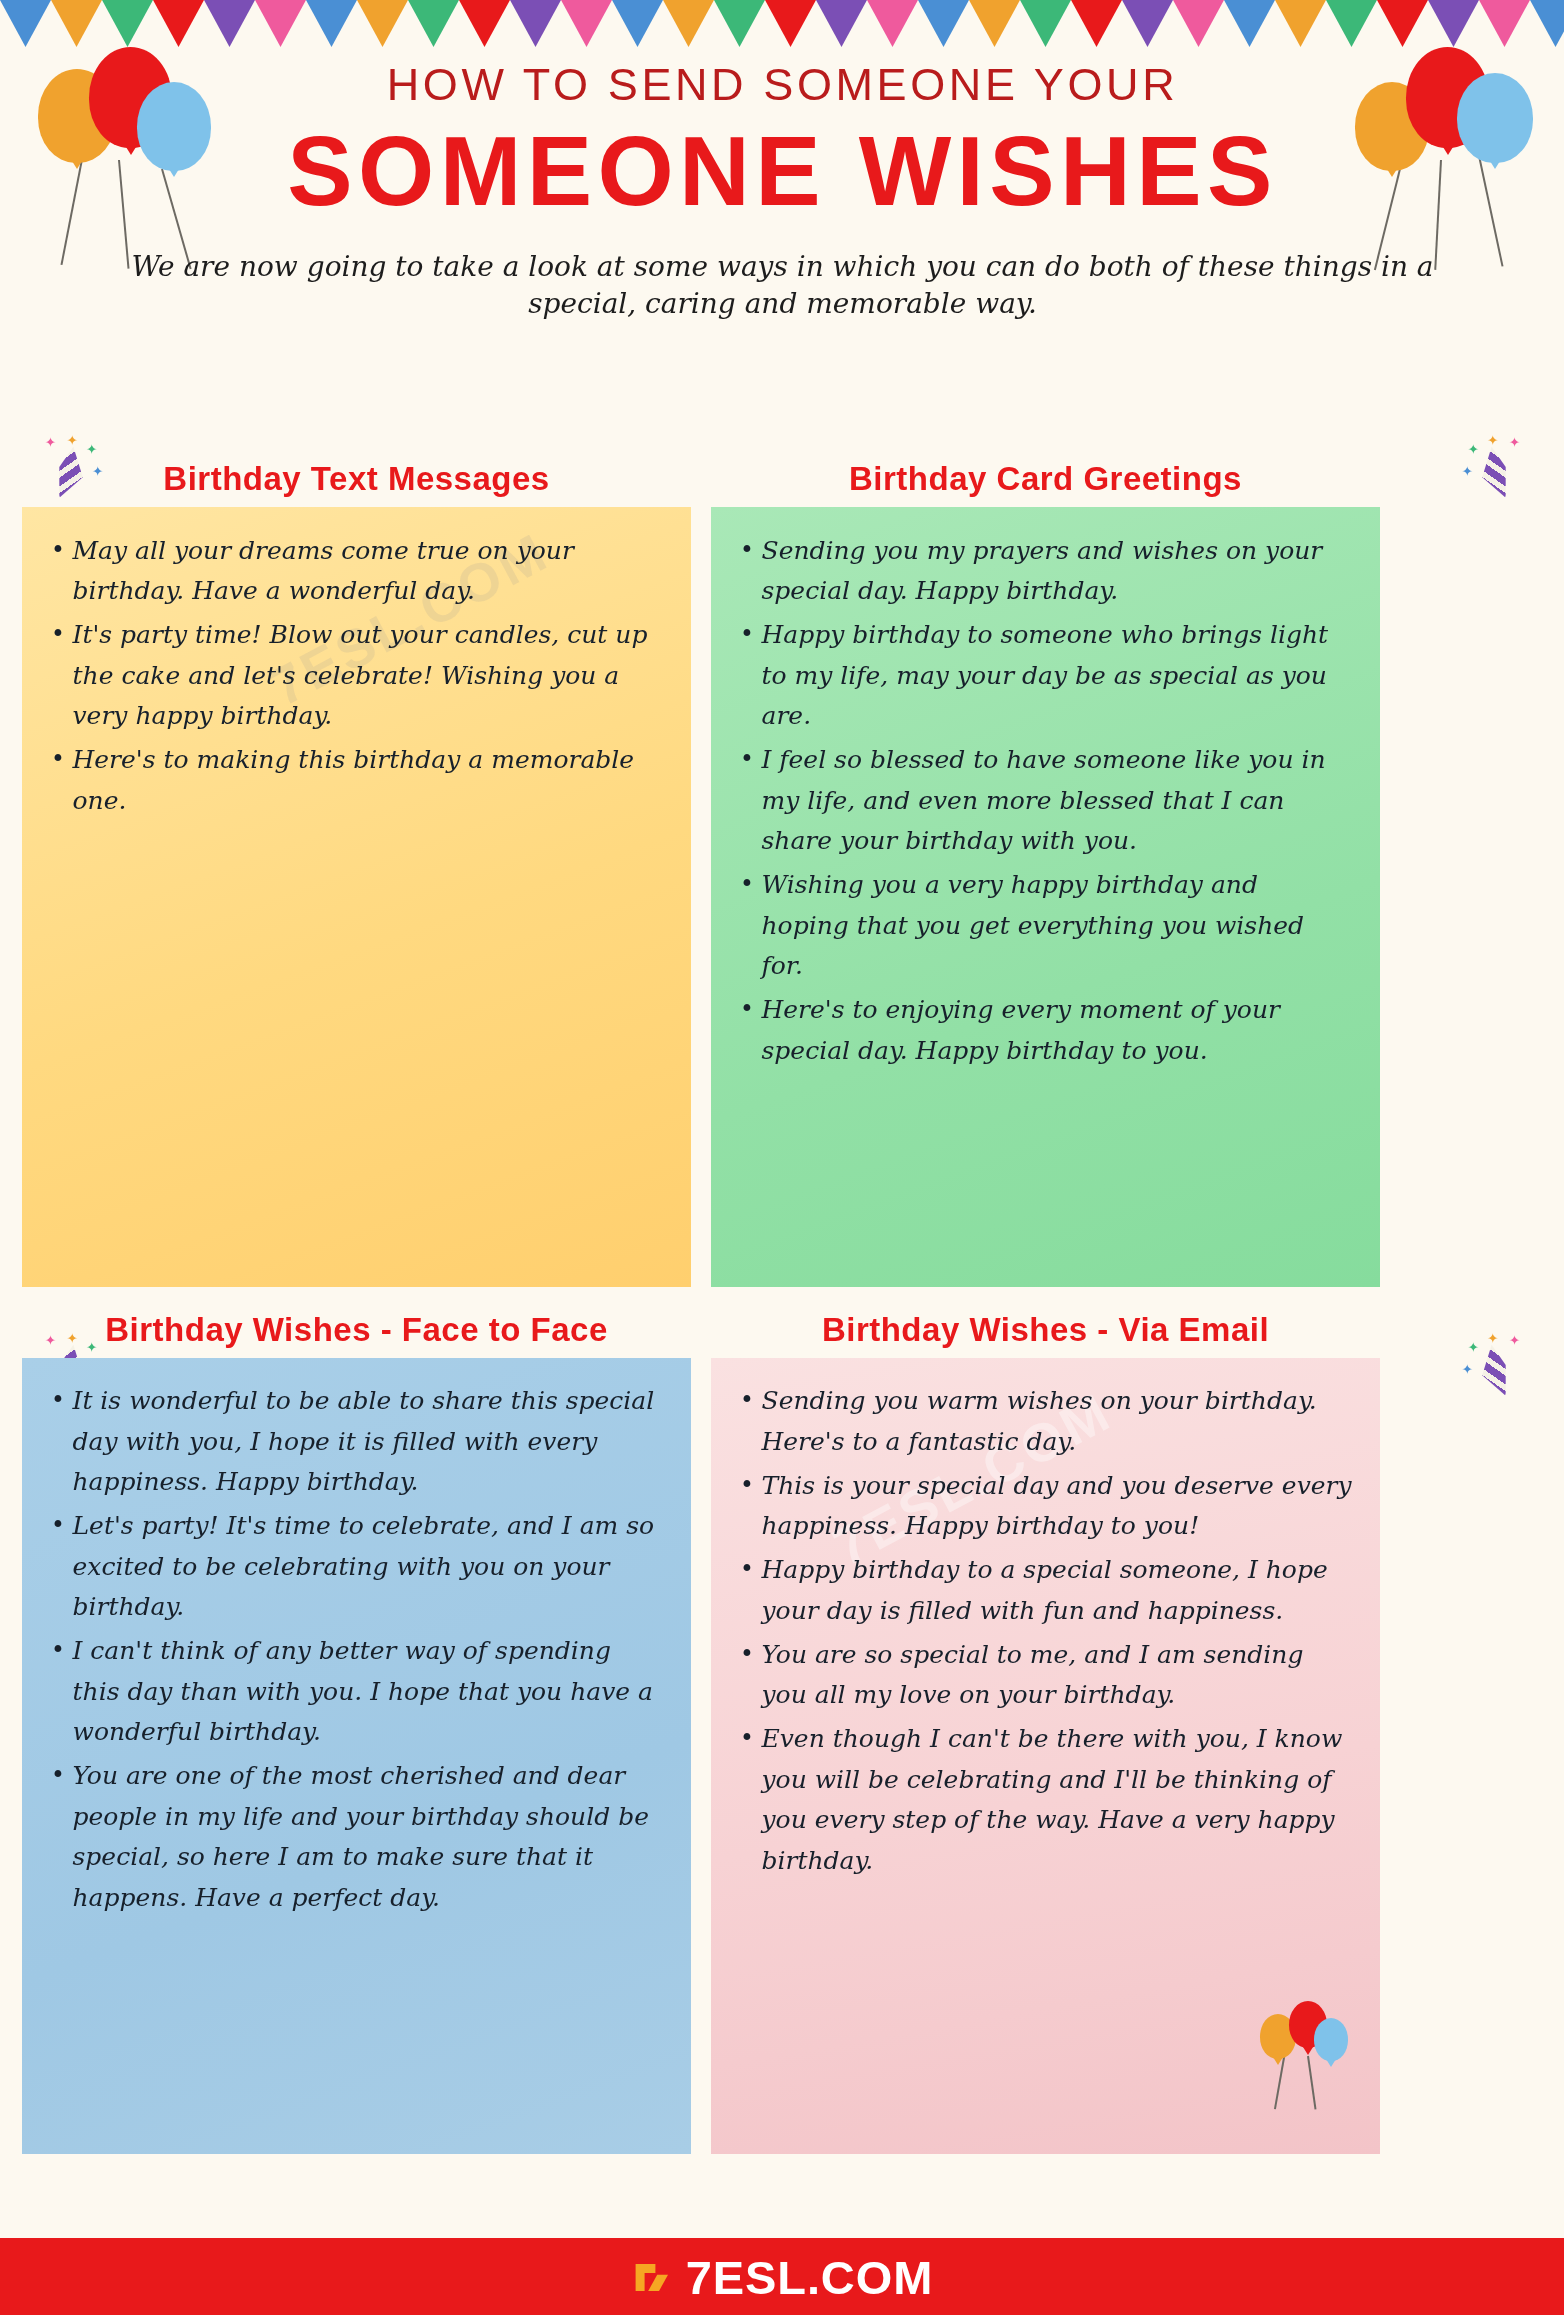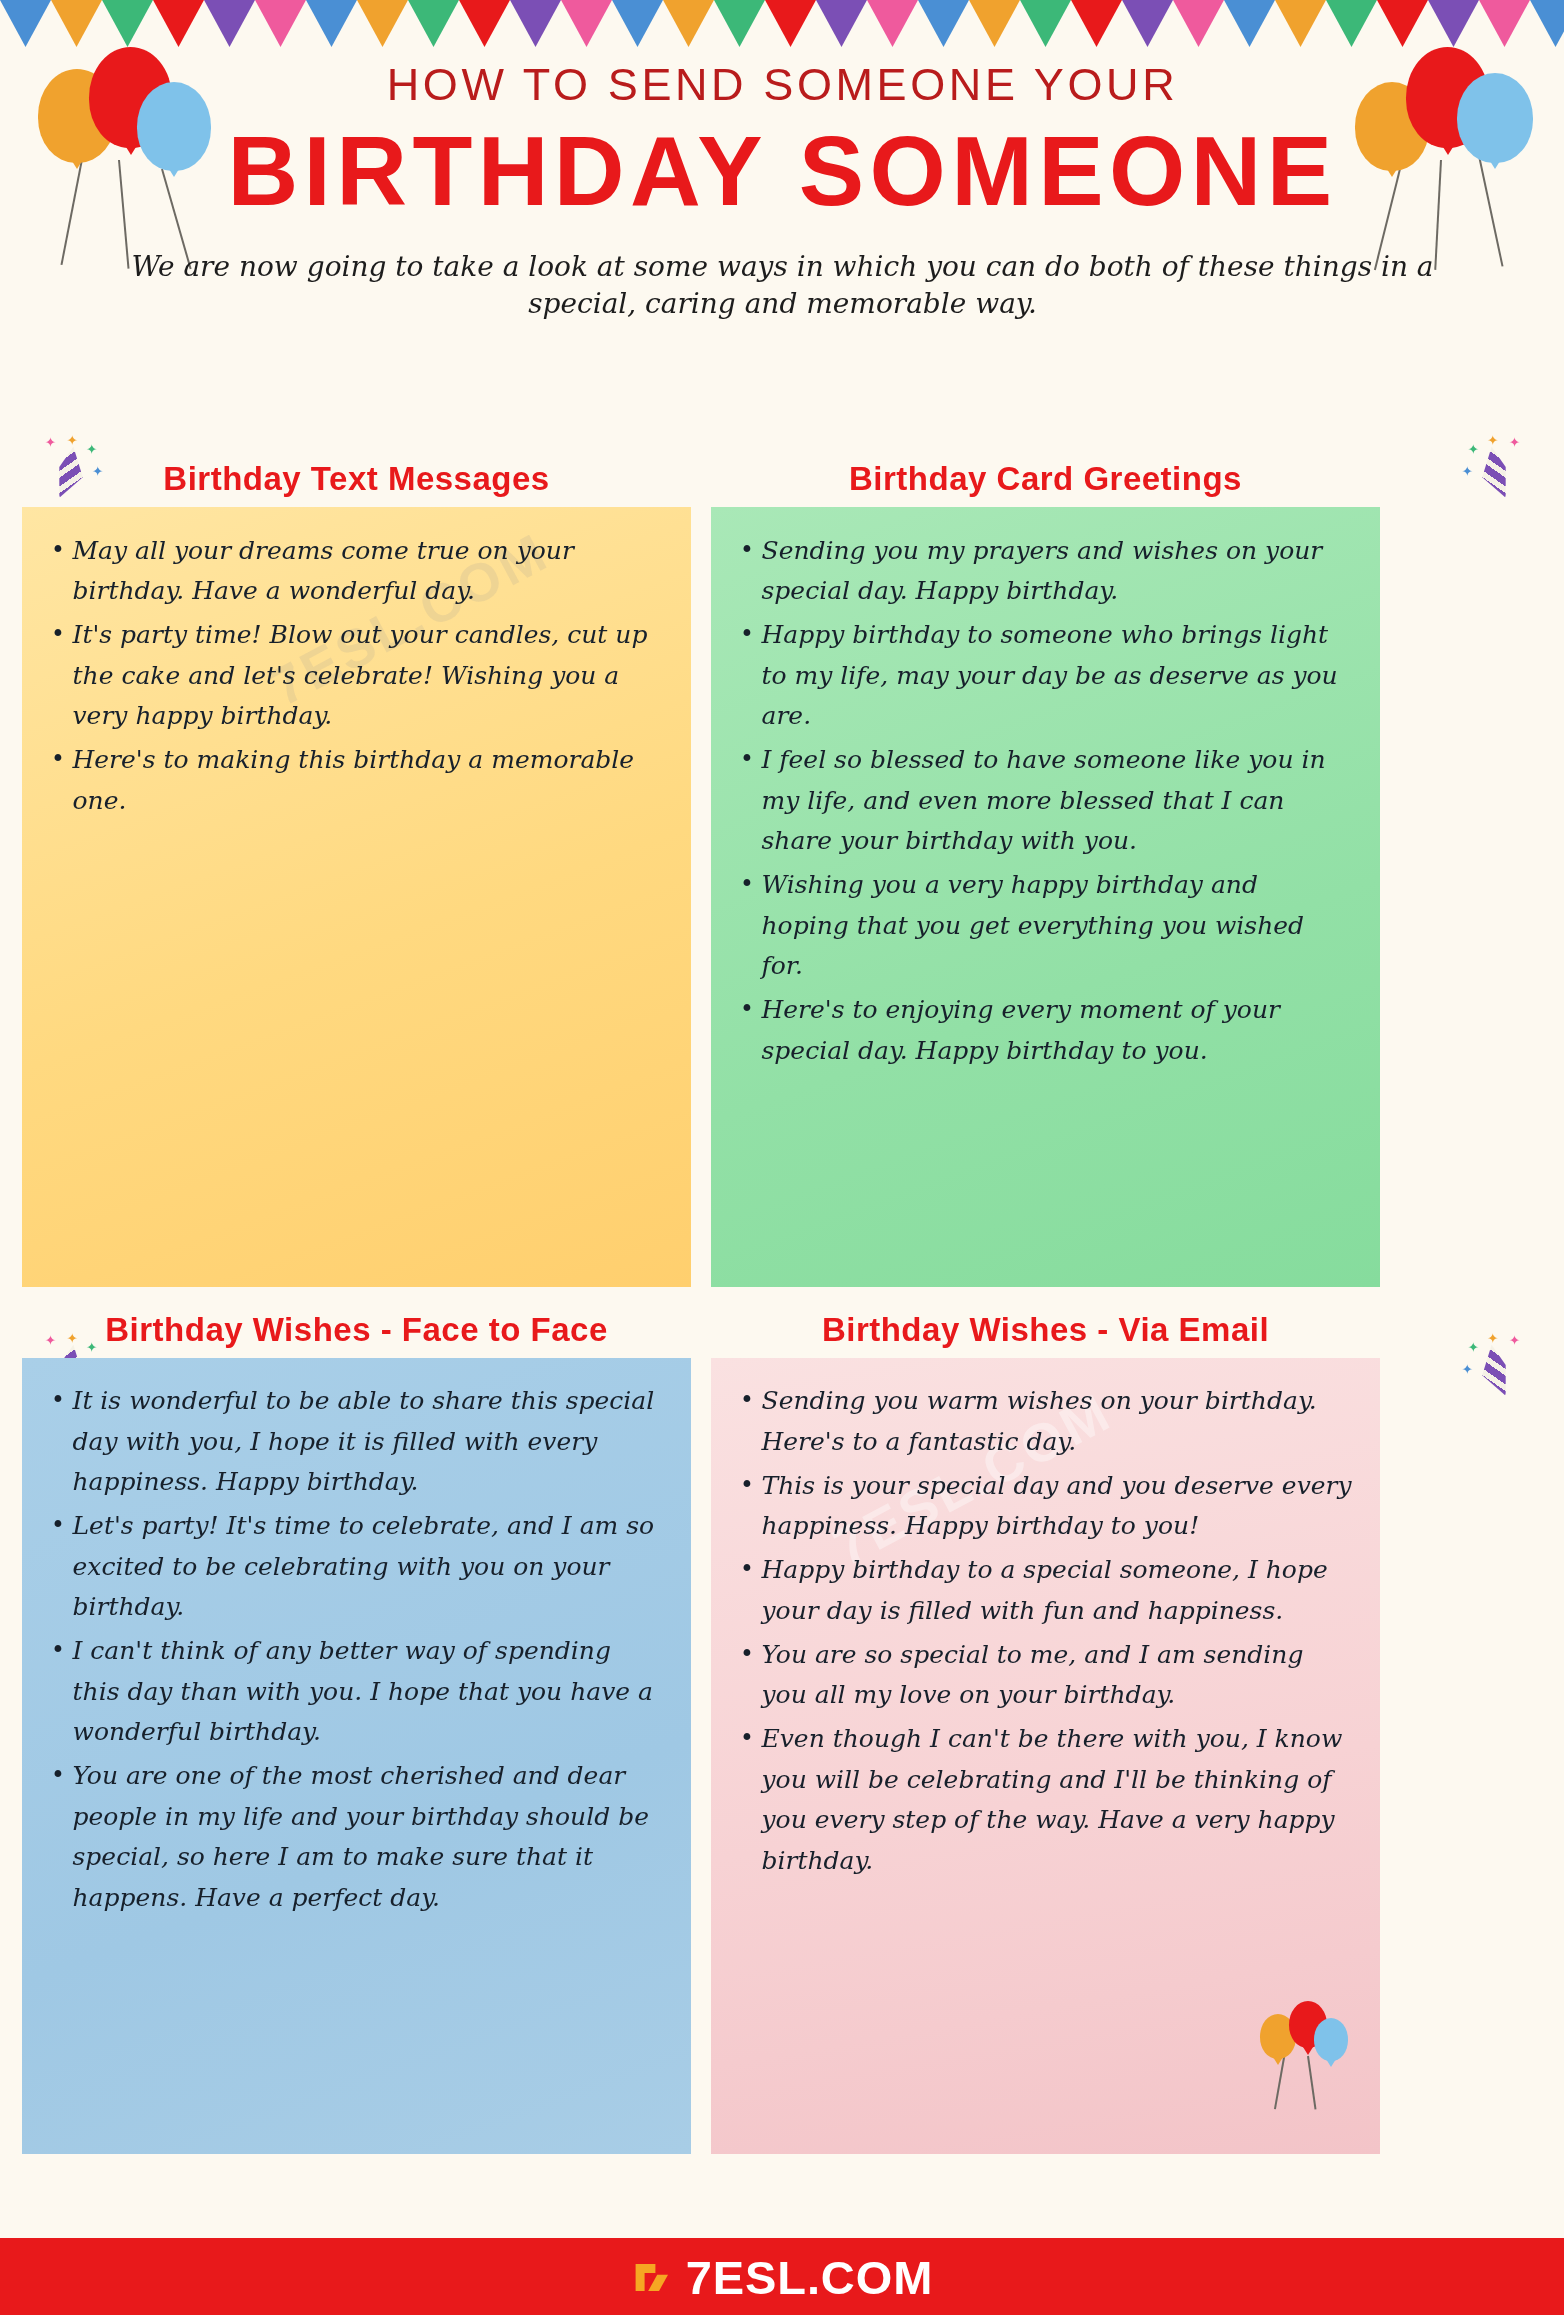--- a/index.html
+++ b/index.html
@@ -227,21 +227,21 @@
   <div class="string" style="left:60px; top:127px; height:104px; transform:rotate(14deg);"></div>
   <div class="string" style="left:101px; top:118px; height:110px; transform:rotate(3deg);"></div>
   <div class="string" style="left:138px; top:109px; height:118px; transform:rotate(-12deg);"></div>
   <div class="balloon" style="left:16.3px; top:40px; width:74px; height:89px; background:#f0a22e; color:#f0a22e;"></div>
   <div class="balloon" style="left:67px; top:5.4px; width:83px; height:101px; background:#e8191b; color:#e8191b;"></div>
   <div class="balloon" style="left:118px; top:31px; width:76px; height:90px; background:#7fc2ea; color:#7fc2ea;"></div>
 </div>
 
 <div class="header">
   <div class="title-small">HOW TO SEND SOMEONE YOUR</div>
-  <div class="title-big">BIRTHDAY SOMEONE</div>
+  <div class="title-big">SOMEONE WISHES</div>
   <div class="intro">We are now going to take a look at some ways in which you can do both of these things in a special, caring and memorable way.</div>
 </div>
 
 <div class="popper" style="left:43px; top:434px;">
   <div class="cone"></div>
   <span class="spark" style="left:1.8px; top:1.8px; color:#ef5a9d;">✦</span>
   <span class="spark" style="left:23.5px; top:0px; color:#f0a22e;">✦</span>
   <span class="spark" style="left:43px; top:9px; color:#3cb878;">✦</span>
   <span class="spark" style="left:49px; top:31px; color:#4a8fd4;">✦</span>
 </div>
@@ -280,21 +280,21 @@
           <li>Here's to making this birthday a memorable one.</li>
         </ul>
       </div>
     </div>
 
     <div class="col">
       <div class="panel-title">Birthday Card Greetings</div>
       <div class="panel p-green">
         <ul>
           <li>Sending you my prayers and wishes on your special day. Happy birthday.</li>
-          <li>Happy birthday to someone who brings light to my life, may your day be as deserve as you are.</li>
+          <li>Happy birthday to someone who brings light to my life, may your day be as special as you are.</li>
           <li>I feel so blessed to have someone like you in my life, and even more blessed that I can share your birthday with you.</li>
           <li>Wishing you a very happy birthday and hoping that you get everything you wished for.</li>
           <li>Here's to enjoying every moment of your special day. Happy birthday to you.</li>
         </ul>
       </div>
     </div>
   </div>
 
   <div class="row row2">
     <div class="col">

